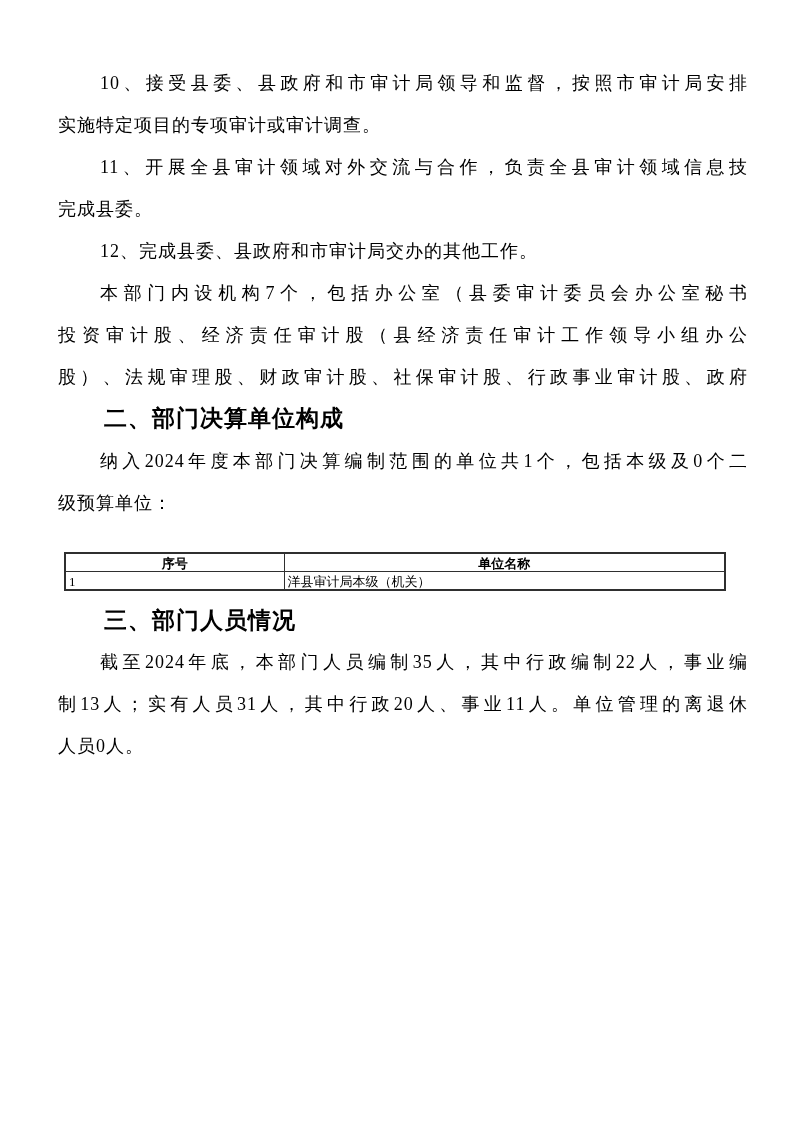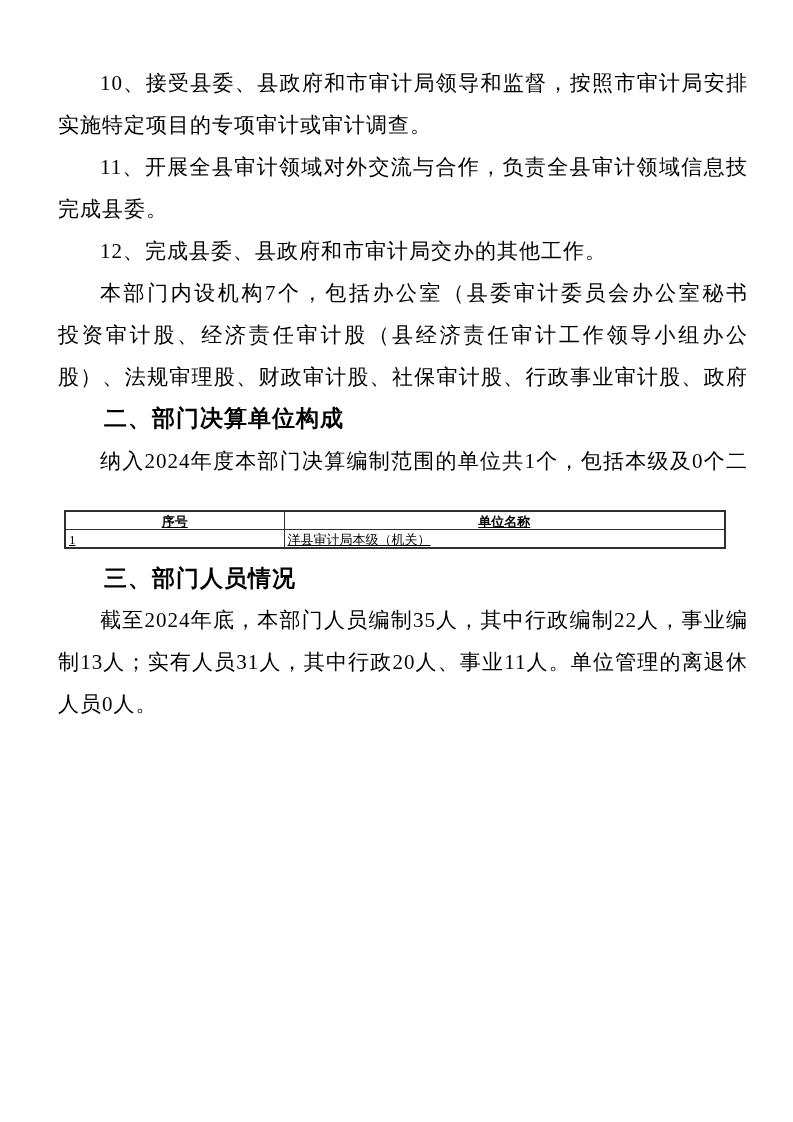--- a/index.html
+++ b/index.html
@@ -17,21 +17,21 @@
     color: #000000;
   }
   .content {
     position: absolute;
     left: 58px;
     top: 62px;
     width: 690px;
   }
   .para { margin: 0; }
   .ln {
-    font-size: 21px;
+    font-size: 18px;
     line-height: 42px;
     letter-spacing: 1px;
     white-space: normal;
     text-align: left;
   }
   
   .jf {
     text-align: justify;
     text-align-last: justify;
     text-justify: inter-character;
@@ -53,21 +53,20 @@
   .tbl-wrap {
     margin-top: 28px;
     margin-left: 6px;
     width: 662px;
   }
   table.units {
     width: 100%;
     border-collapse: collapse;
     border: 2px solid #2f2f2f;
     table-layout: fixed;
-    text-decoration: underline;
   }
   table.units th, table.units td {
     border: 1px solid #2f2f2f;
     font-size: 13px;
     line-height: 15px;
     padding: 1px 2px 0 2px;
     height: 16px;
     overflow: hidden;
   }
   table.units th {
@@ -108,20 +107,21 @@
     <div class="para">
       <div class="ln jf ind">本部门内设机构7个，包括办公室（县委审计委员会办公室秘书</div>
       <div class="ln jf">投资审计股、经济责任审计股（县经济责任审计工作领导小组办公</div>
       <div class="ln jf">股）、法规审理股、财政审计股、社保审计股、行政事业审计股、政府</div>
     </div>
 
     <h2 class="h-sec h-sec-2">二、部门决算单位构成</h2>
 
     <div class="para">
       <div class="ln jf ind">纳入2024年度本部门决算编制范围的单位共1个，包括本级及0个二</div>
+      <div class="ln">级预算单位：</div>
     </div>
 
     <div class="tbl-wrap">
       <table class="units">
         <colgroup>
           <col class="col-no">
           <col>
         </colgroup>
         <thead>
           <tr>

